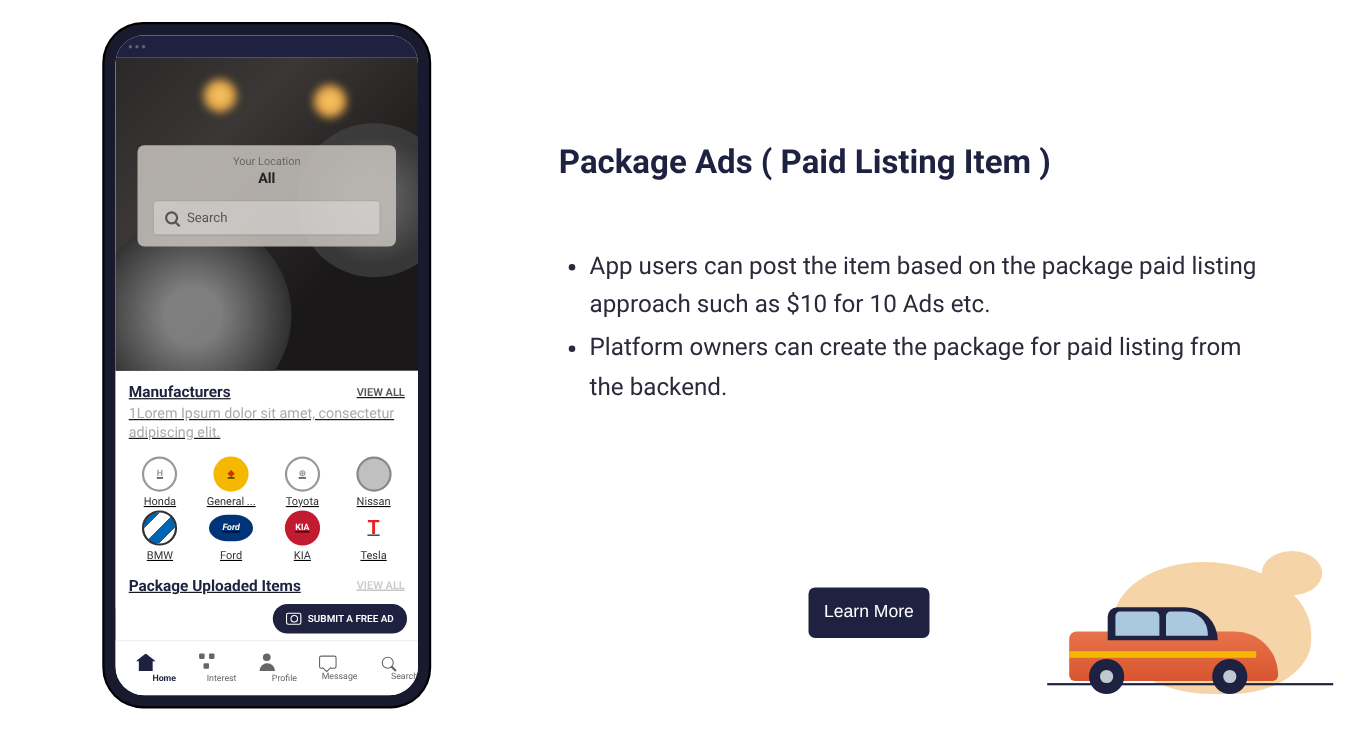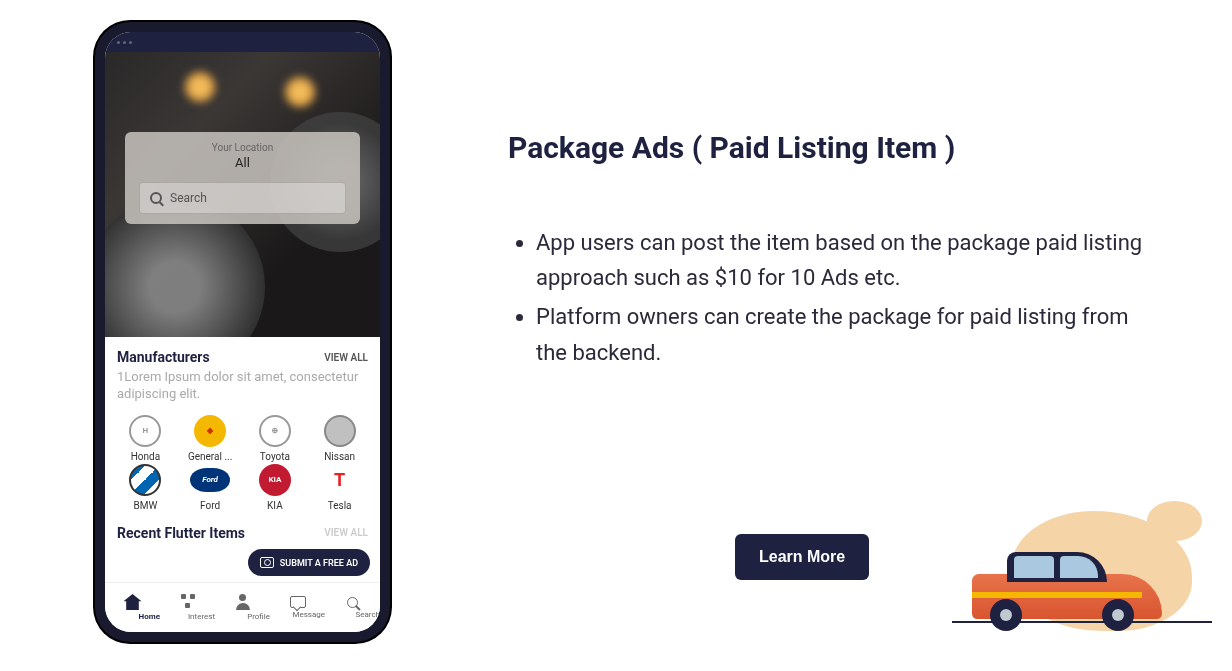--- a/index.html
+++ b/index.html
@@ -109,21 +109,21 @@
     
     .location-card {
       position: absolute;
       top: 80px; left: 20px; right: 20px;
       background: rgba(200, 195, 190, 0.85);
       border-radius: 6px;
       padding: 10px 14px;
       z-index: 2;
     }
     .location-label { font-size: 10px; color: #666; text-align: center; }
-    .location-value { font-size: 13px; font-weight: 400; text-align: center; margin-top: 2px; color: #222; }
+    .location-value { font-size: 13px; font-weight: 700; text-align: center; margin-top: 2px; color: #222; }
     .search-row {
       margin-top: 12px;
       background: rgba(255,255,255,0.3);
       border: 1px solid rgba(0,0,0,0.15);
       border-radius: 4px;
       padding: 8px 10px;
       display: flex;
       align-items: center;
       gap: 8px;
     }
@@ -137,20 +137,21 @@
       content: ''; position: absolute;
       width: 5px; height: 2px; background: #555;
       bottom: -3px; right: -4px; transform: rotate(45deg);
     }
     .search-ph { font-size: 12px; color: #555; }
     
     
     .manufacturers {
       background: #fff;
       padding: 12px;
+      text-decoration: underline;
     }
     .section-header {
       display: flex; justify-content: space-between; align-items: center;
     }
     .section-title { font-size: 14px; font-weight: 700; color: #1e2140; }
     .view-all { font-size: 10px; color: #555; font-weight: 600; }
     .section-sub { font-size: 13px; color: #aaa; margin-top: 4px; line-height: 1.3; }
     
     .brand-grid {
       display: grid;
@@ -296,24 +297,24 @@
       margin-bottom: 4px;
     }
     
     .learn-more-btn {
       position: absolute;
       left: 735px;
       top: 534px;
       background: #1e2140;
       color: #fff;
       border: none;
-      padding: 14px 24px;
+      padding: 14px 14px;
       border-radius: 6px;
       font-size: 16px;
-      font-weight: 700;
+      font-weight: 400;
       cursor: pointer;
     }
     
     
     .car-illustration {
       position: absolute;
       right: 20px;
       bottom: 30px;
       width: 260px;
       height: 160px;
@@ -452,21 +453,21 @@
           <div class="brand-logo logo-kia">KIA</div>
           <div class="brand-name">KIA</div>
         </div>
         <div class="brand-item">
           <div class="brand-logo logo-tesla">T</div>
           <div class="brand-name">Tesla</div>
         </div>
       </div>
 
       <div class="recent-header">
-        <div class="section-title">Recent Flutter Items</div>
+        <div class="section-title">Package Uploaded Items</div>
         <div class="view-all" style="opacity:0.3">VIEW ALL</div>
       </div>
     </div>
 
     <div class="fab">
       <span class="camera-icon"></span>
       <span>SUBMIT A FREE AD</span>
     </div>
 
     <div class="bottom-nav">

